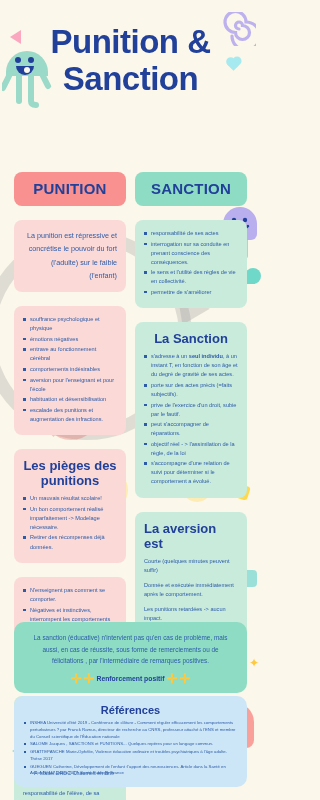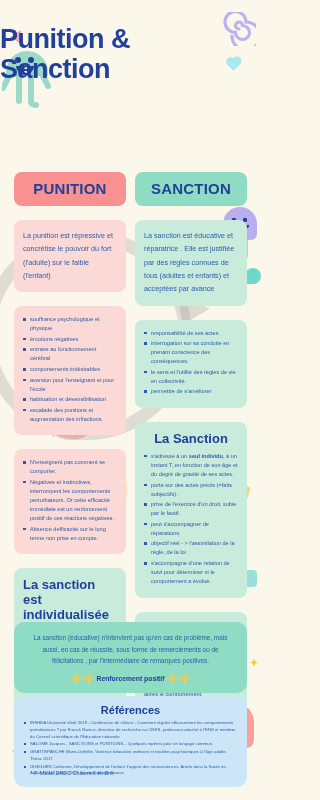--- a/index.html
+++ b/index.html
@@ -97,23 +97,23 @@
 
   
   .mascot { position: absolute; pointer-events: none; }
   .mascot-teal  { left: 2px;  top: 38px; }
   .mascot-purple{ right: 0px; top: 198px; }
   .mascot-pink  { right: 2px; top: 692px; }
 
   
   .title {
     position: absolute; left: 0; right: 0; top: 24px;
-    text-align: left;
+    text-align: center;
     color: #21409A;
-    font-size: 27px; font-weight: bold;
+    font-size: 33px; font-weight: bold;
     letter-spacing: -.5px; line-height: 1.12;
   }
 
   .intro-box {
     position: absolute; left: 18px; right: 14px; top: 116px;
     background: #FDEEBD;
     border-radius: 10px;
     padding: 11px 12px 13px;
     color: #2C5CA8;
     font-size: 7.4px; line-height: 1.85;
@@ -131,21 +131,21 @@
     letter-spacing: .2px;
   }
   .head-punition { background: #F8918F; }
   .head-sanction { background: #8FDCC4; }
 
   .card { border-radius: 8px; padding: 9px 9px 10px; position: relative; }
   .card-pink  { background: #FBD9D7; }
   .card-green { background: #C9EBDC; }
 
   .card p.lead {
-    color: #2C5CA8; font-size: 7.2px; line-height: 1.85; text-align: left;
+    color: #2C5CA8; font-size: 7.2px; line-height: 1.85; text-align: right;
   }
   .card h4 {
     color: #21409A; font-size: 13px; font-weight: bold;
     text-align: center; margin-bottom: 6px;
   }
   .card h4.left { text-align: left; }
 
   ul.blist { list-style: none; }
   ul.blist li {
     position: relative;
@@ -287,20 +287,28 @@
             <li>souffrance psychologique et physique</li>
             <li>émotions négatives</li>
             <li>entrave au fonctionnement cérébral</li>
             <li>comportements indésirables</li>
             <li>aversion pour l'enseignant et pour l'école</li>
             <li>habituation et désensibilisation</li>
             <li>escalade des punitions et augmentation des infractions.</li>
           </ul>
       </div>
 
+      <div class="card card-pink">
+        <h4>Les pièges des punitions</h4>
+        <ul class="blist">
+            <li>Un mauvais résultat scolaire!</li>
+            <li>Un bon comportement réalisé imparfaitement    -&gt; Modelage nécessaire.</li>
+            <li>Retirer des récompenses déjà données.</li>
+          </ul>
+      </div>
 
       <div class="card card-pink">
         <ul class="blist">
             <li>N'enseignent pas comment se comporter.</li>
             <li>Négatives et instinctives, interrompent les comportements perturbateurs. Or cette efficacité immédiate est un renforcement positif de ces réactions négatives.</li>
             <li>Absence defficacité sur le long terme non prise en compte.</li>
           </ul>
       </div>
 
       <div class="card card-green">
@@ -312,23 +320,20 @@
           </div>
       </div>
     </div>
 
     <div class="col">
 
       <div class="head-chip head-sanction">
         <span>SANCTION</span>
       </div>
 
-      <div class="card card-green">
-        <p class="lead">La sanction est éducative et réparatrice . Elle est justifiée par des règles connues de tous (adultes et enfants) et acceptées par avance</p>
-      </div>
 
       <div class="card card-green">
         <ul class="blist">
             <li>responsabilité de ses actes</li>
             <li>interrogation sur sa conduite en prenant conscience des conséquences.</li>
             <li>le sens et l'utilité des règles de vie en collectivité.</li>
             <li>permettre de s'améliorer</li>
           </ul>
       </div>
 

